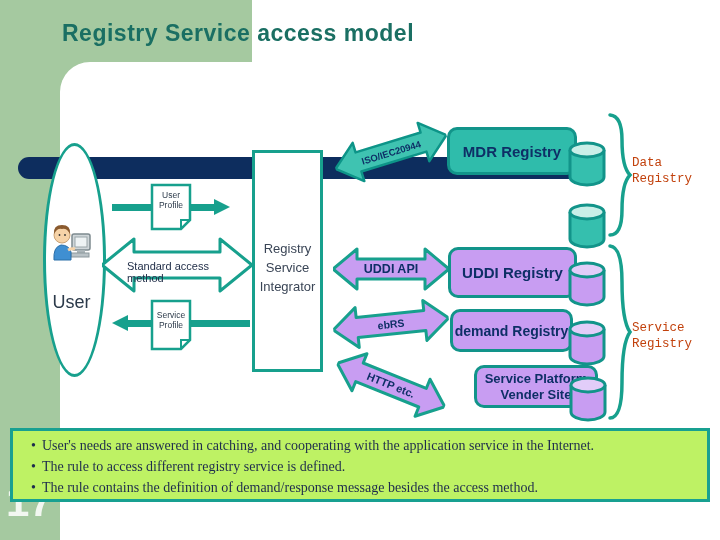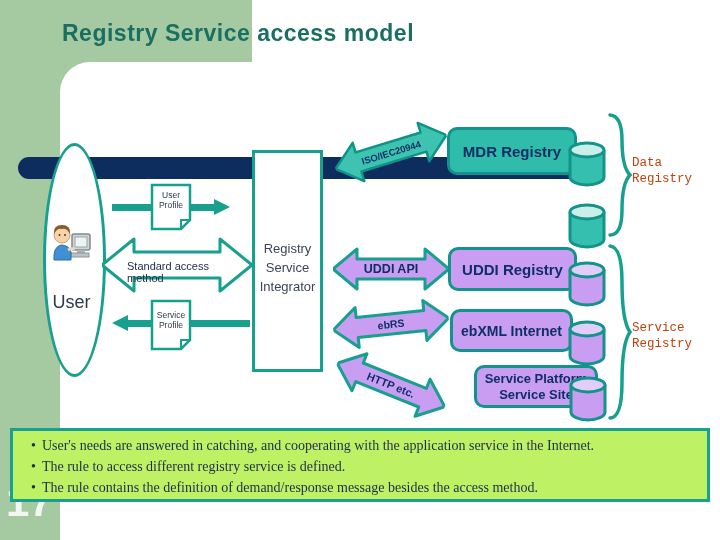--- a/index.html
+++ b/index.html
@@ -168,29 +168,29 @@
   <div class="abs parrow" style="left:333px;top:363px;transform:rotate(22deg);">
     <svg width="116" height="44" viewBox="0 0 116 44">
       <polygon points="0,22 24,2 24,12 92,12 92,2 116,22 92,42 92,32 24,32 24,42" fill="#c89df2" stroke="#17a08d" stroke-width="3" stroke-linejoin="round"></polygon>
     </svg>
     <div class="plabel lbl-11">HTTP etc.</div>
   </div>
 
   <div class="abs regbox teal-fill" style="left:447px;top:127px;width:130px;height:48px;font-size:15px;">
     <div>MDR Registry</div>
   </div>
-  <div class="abs regbox purple-fill" style="left:448px;top:247px;width:129px;height:44px;font-size:15px;">
+  <div class="abs regbox purple-fill" style="left:448px;top:247px;width:129px;height:51px;font-size:15px;">
     <div>UDDI Registry</div>
   </div>
   <div class="abs regbox purple-fill" style="left:450px;top:309px;width:123px;height:43px;font-size:14px;">
-    <div>ebXML Internet</div>
+    <div>demand Registry</div>
   </div>
   <div class="abs regbox purple-fill" style="left:450px;top:365px;width:124px;height:43px;font-size:13px;line-height:16px;margin-left:24px;">
     <div>Service Platform</div>
-    <div>Service Site</div>
+    <div>Vender Site</div>
   </div>
 
   <svg class="abs" style="left:567px;top:141px;" width="40" height="46" viewBox="0 0 40 46">
     <path d="M3,9 L3,36 A17,8 0 0 0 37,36 L37,9" fill="#35bfae" stroke="#12948a" stroke-width="3"></path>
     <ellipse cx="20" cy="9" rx="17" ry="7" fill="#c9efe8" stroke="#12948a" stroke-width="3"></ellipse>
   </svg>
   <svg class="abs" style="left:567px;top:203px;" width="40" height="46" viewBox="0 0 40 46">
     <path d="M3,9 L3,36 A17,8 0 0 0 37,36 L37,9" fill="#35bfae" stroke="#12948a" stroke-width="3"></path>
     <ellipse cx="20" cy="9" rx="17" ry="7" fill="#c9efe8" stroke="#12948a" stroke-width="3"></ellipse>
   </svg>

